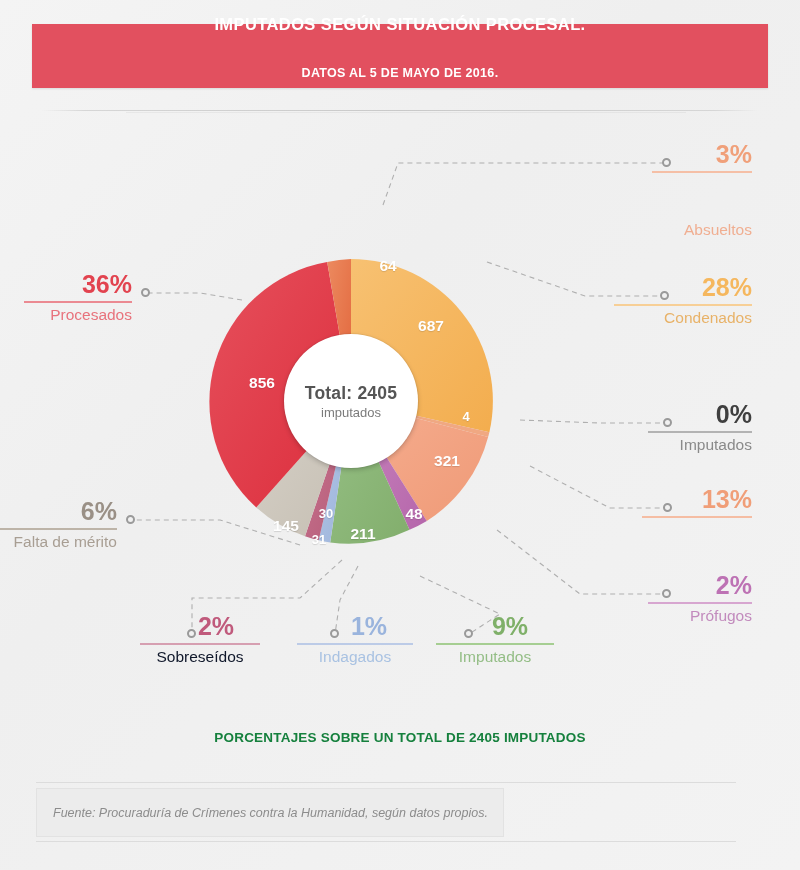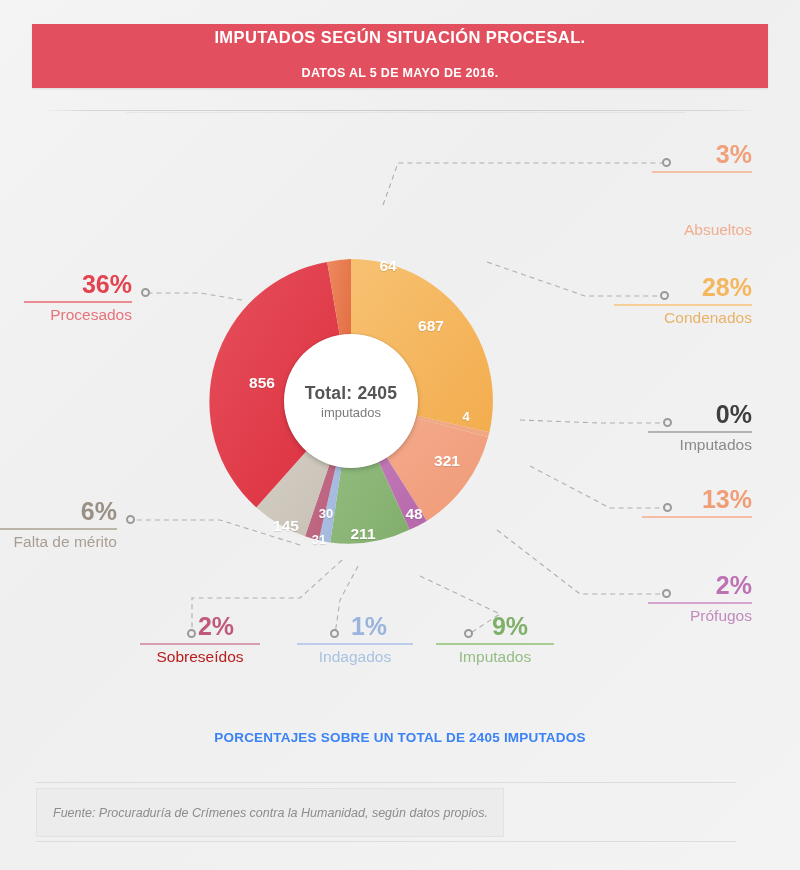--- a/index.html
+++ b/index.html
@@ -18,21 +18,21 @@
     background:#e2505f;
     display:flex;flex-direction:column;align-items:center;justify-content:center;
     box-shadow:0 1px 2px rgba(0,0,0,.10);
   }
   .header-title{
     color:#ffffff;font-size:16.5px;font-weight:bold;letter-spacing:.4px;
     line-height:1.15;text-align:center;margin:0 0 16px 0;
   }
   .header-sub{
     color:#ffffff;font-size:12.5px;font-weight:bold;letter-spacing:.3px;
-    line-height:1.1;text-align:center;margin:4px;
+    line-height:1.1;text-align:center;margin:17px;
   }
   .top-rule{
     position:absolute;left:42px;top:110px;width:716px;height:1px;
     background:linear-gradient(to right,rgba(0,0,0,0) 0%,#d6d6d6 6%,#c9c9c9 50%,#d6d6d6 94%,rgba(0,0,0,0) 100%);
   }
   .top-rule2{
     position:absolute;left:126px;top:112px;width:560px;height:1px;
     background:rgba(0,0,0,.045);
   }
 
@@ -67,21 +67,21 @@
   .dot{
     position:absolute;width:9px;height:9px;border-radius:50%;
     background:#f1f1f1;border:2px solid #9a9a9a;box-sizing:border-box;
   }
 
   .leader-svg{position:absolute;left:0;top:0;width:800px;height:870px;pointer-events:none;}
 
   
   .footnote{
     position:absolute;left:0;top:730px;width:800px;text-align:center;
-    color:#3b82f6;font-size:13.5px;font-weight:bold;letter-spacing:.2px;
+    color:#15803d;font-size:13.5px;font-weight:bold;letter-spacing:.2px;
   }
   .source-rule-top{position:absolute;left:36px;top:782px;width:700px;height:1px;background:#dcdcdc;}
   .source-rule-bot{position:absolute;left:36px;top:841px;width:700px;height:1px;background:#dcdcdc;}
   .source-box{
     position:absolute;left:36px;top:788px;width:468px;height:49px;
     background:#ececec;border:1px solid #e2e2e2;box-sizing:border-box;
     display:flex;align-items:center;padding-left:16px;
   }
   .source-text{font-style:italic;font-size:12.5px;color:#8c8c8c;}
   .logo-box{
@@ -255,21 +255,21 @@
   <div class="callout left" style="left:-30px;top:499px;width:147px;">
     <div class="pct" style="color:#9a9086;">6%</div>
     <div class="rule" style="background:#bdb4a8;margin-left:13px;"></div>
     <div class="name" style="color:#a89e93;">Falta de mérito</div>
   </div>
 
   <div class="dot" style="left:187px;top:629px;"></div>
   <div class="callout center" style="left:140px;top:614px;width:120px;">
     <div class="pct" style="color:#c05a7c;margin-left:32px;">2%</div>
     <div class="rule" style="background:#d69fb1;"></div>
-    <div class="name" style="color:#b91c1c;">Sobreseídos</div>
+    <div class="name" style="color:#0f172a;">Sobreseídos</div>
   </div>
 
   <div class="dot" style="left:330px;top:629px;"></div>
   <div class="callout center" style="left:297px;top:614px;width:116px;">
     <div class="pct" style="color:#9ab4dd;margin-left:28px;">1%</div>
     <div class="rule" style="background:#bccbe7;"></div>
     <div class="name" style="color:#a9c2e2;">Indagados</div>
   </div>
 
   <div class="dot" style="left:464px;top:629px;"></div>

